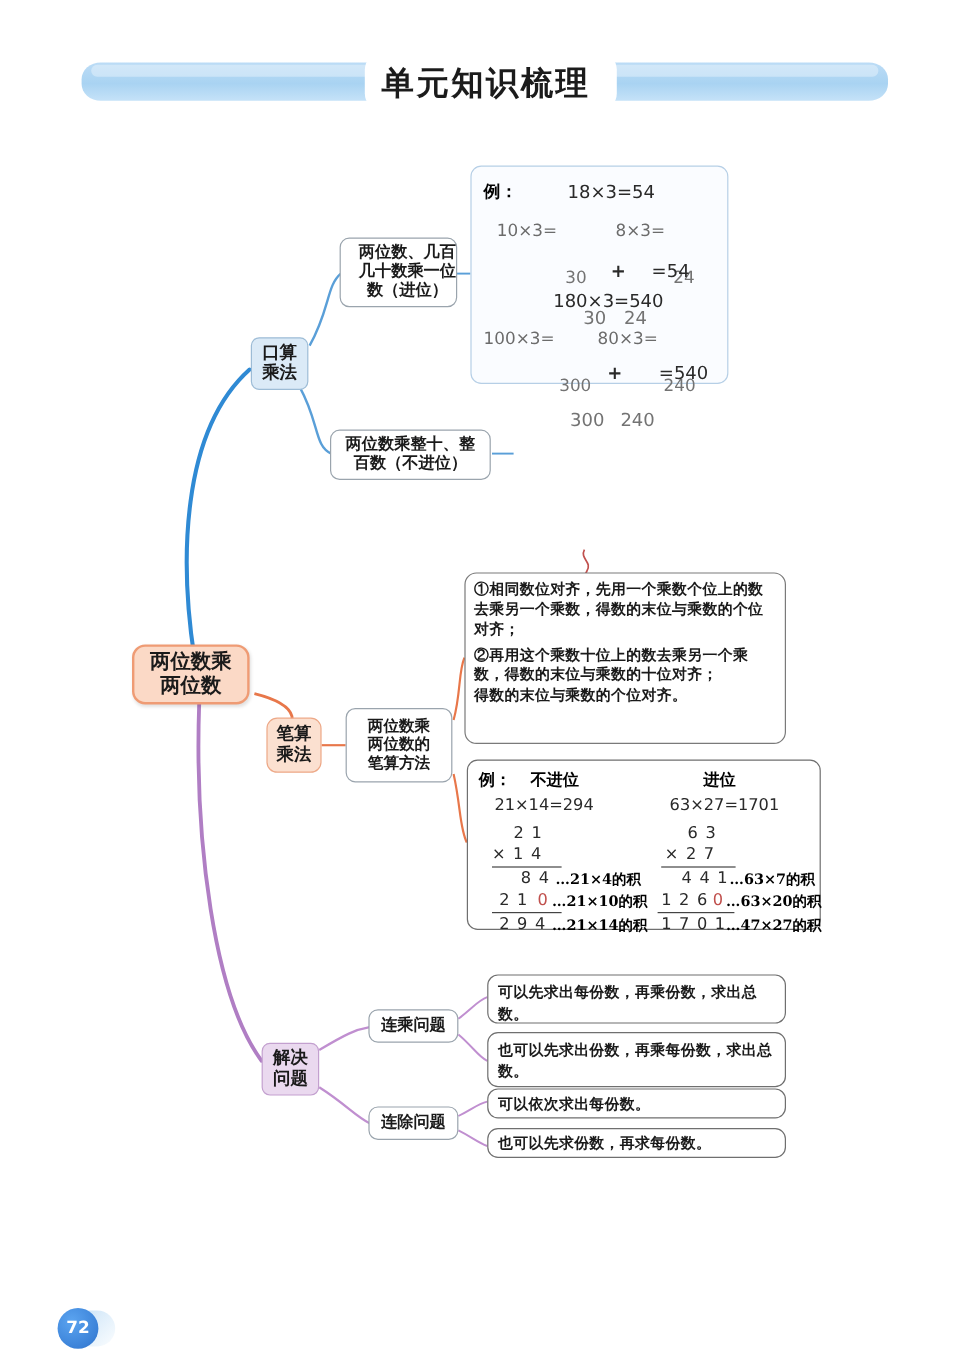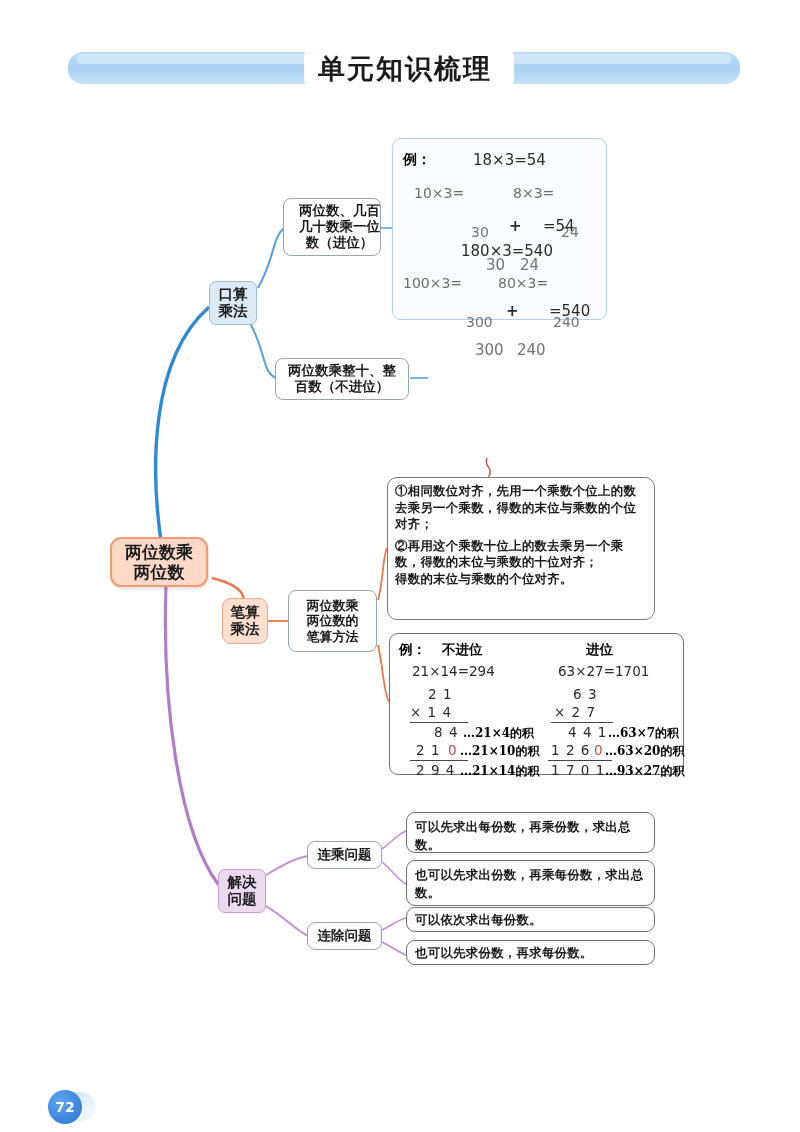--- a/index.html
+++ b/index.html
@@ -301,21 +301,21 @@
 
     <span class="ex-line mono" style="left:178px; top:90px; font-size:13.5px; letter-spacing:1px;">4 4 1</span>
     <span class="ex-line kai" style="left:218px; top:91px; font-size:12px;">…63×7的积</span>
 
     <span class="ex-line mono" style="left:161px; top:108px; font-size:13.5px; letter-spacing:1px;">1 2 6</span>
     <span class="ex-line mono red0" style="left:204px; top:108px; font-size:13.5px;">0</span>
     <span class="ex-line kai" style="left:215px; top:109px; font-size:12px;">…63×20的积</span>
     <div class="vline" style="left:158px; top:126px; width:64px; height:1.3px;"></div>
 
     <span class="ex-line mono" style="left:161px; top:128px; font-size:13.5px; letter-spacing:1px;">1 7 0 1</span>
-    <span class="ex-line kai" style="left:215px; top:129px; font-size:12px;">…93×27的积</span>
+    <span class="ex-line kai" style="left:215px; top:129px; font-size:12px;">…47×27的积</span>
   </div>
 
   <div class="node box-purple" style="left:218px; top:869px; width:48px; height:44px; font-size:14.5px;">
     <span style="white-space:pre-line;">解决
 问题</span>
   </div>
 
   <div class="node box-white" style="left:307px; top:841px; width:75px; height:28px; font-size:13.5px;">
     <span>连乘问题</span>
   </div>

